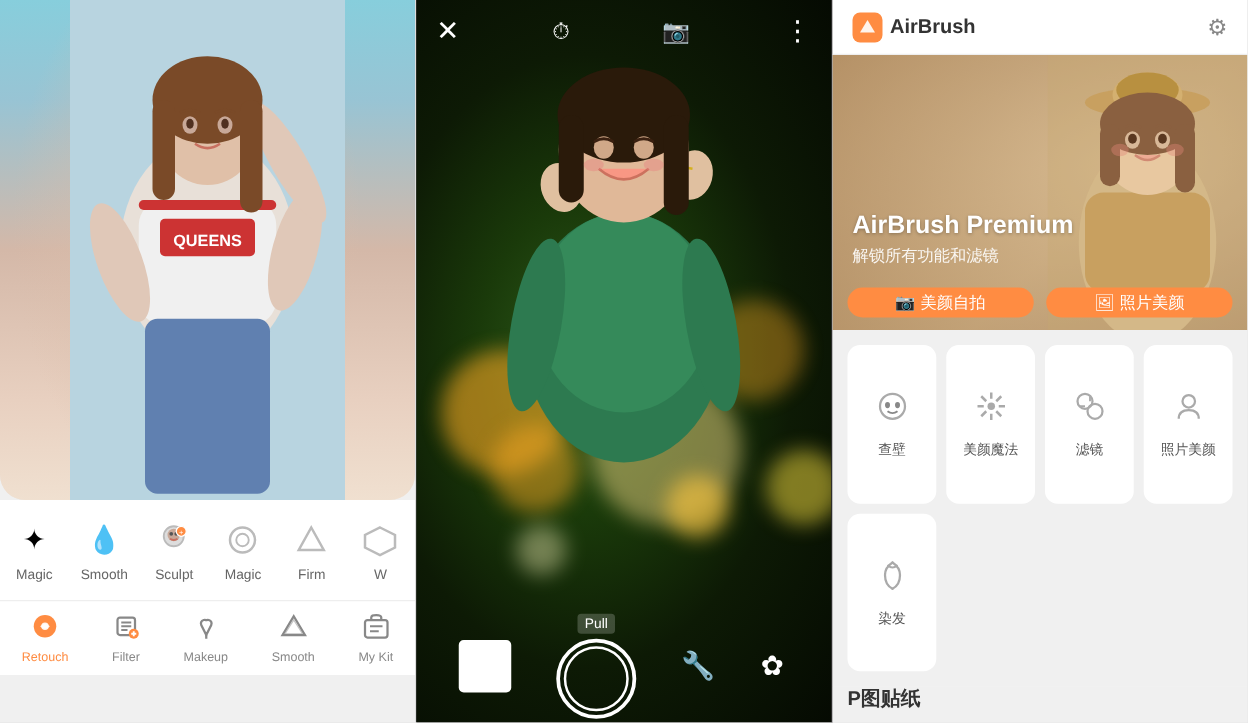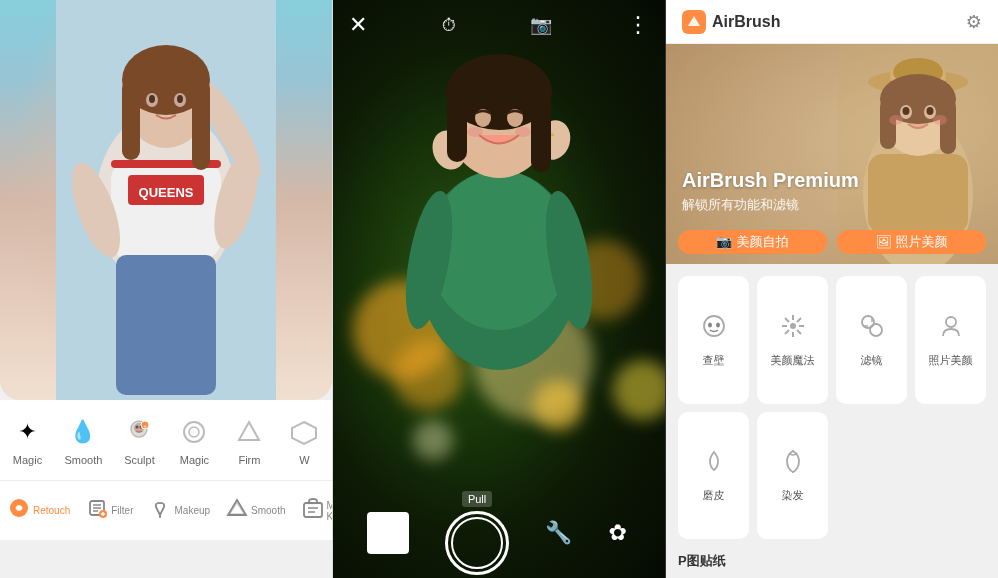--- a/index.html
+++ b/index.html
@@ -83,20 +83,21 @@
       height: 60px;
       background: white;
       border-top: 1px solid #eee;
       display: flex;
       align-items: center;
       justify-content: space-around;
     }
 
     .nav-item {
       display: flex;
+      flex-direction: column;
       align-items: center;
       gap: 3px;
       cursor: pointer;
       padding: 4px 8px;
     }
 
     .nav-item.active .nav-icon { color: #ff8c42; }
     .nav-item.active .nav-label { color: #ff8c42; }
 
     .nav-icon {
@@ -326,21 +327,21 @@
       font-size: 11px;
       color: #555;
     }
 
     .panel3 .bottom-section {
       background: #f0f0f0;
       padding: 0 12px 8px;
     }
 
     .p-section-title {
-      font-size: 13px;
+      font-size: 16px;
       color: #333;
       font-weight: 600;
       margin-bottom: 6px;
     }
 
     
     .woman-figure {
       position: absolute;
       bottom: 0;
       left: 50%;
@@ -701,28 +702,20 @@
         <svg width="28" height="28" viewBox="0 0 28 28">
           <circle cx="14" cy="10" r="5" fill="none" stroke="#aaa" stroke-width="1.8"></circle>
           <path d="M6 24 Q6 17 14 17 Q22 17 22 24" fill="none" stroke="#aaa" stroke-width="1.8"></path>
         </svg>
       </div>
       <span class="feature-label">照片美颜</span>
     </div>
     <div class="feature-item">
       <div class="feature-icon">
         <svg width="28" height="28" viewBox="0 0 28 28">
-          <path d="M14 5 Q18 10 18 14 Q18 20 14 23 Q10 20 10 14 Q10 10 14 5Z" fill="none" stroke="#aaa" stroke-width="1.8"></path>
-        </svg>
-      </div>
-      <span class="feature-label">磨皮</span>
-    </div>
-    <div class="feature-item">
-      <div class="feature-icon">
-        <svg width="28" height="28" viewBox="0 0 28 28">
           <path d="M14 4 Q8 8 8 14 Q8 22 14 25" fill="none" stroke="#aaa" stroke-width="1.8" stroke-linecap="round"></path>
           <path d="M14 4 Q20 8 20 14 Q20 22 14 25" fill="none" stroke="#aaa" stroke-width="1.8" stroke-linecap="round"></path>
           <path d="M10 6 Q14 10 18 6" fill="none" stroke="#aaa" stroke-width="1.5"></path>
         </svg>
       </div>
       <span class="feature-label">染发</span>
     </div>
   </div>
 
   <div class="bottom-section">

